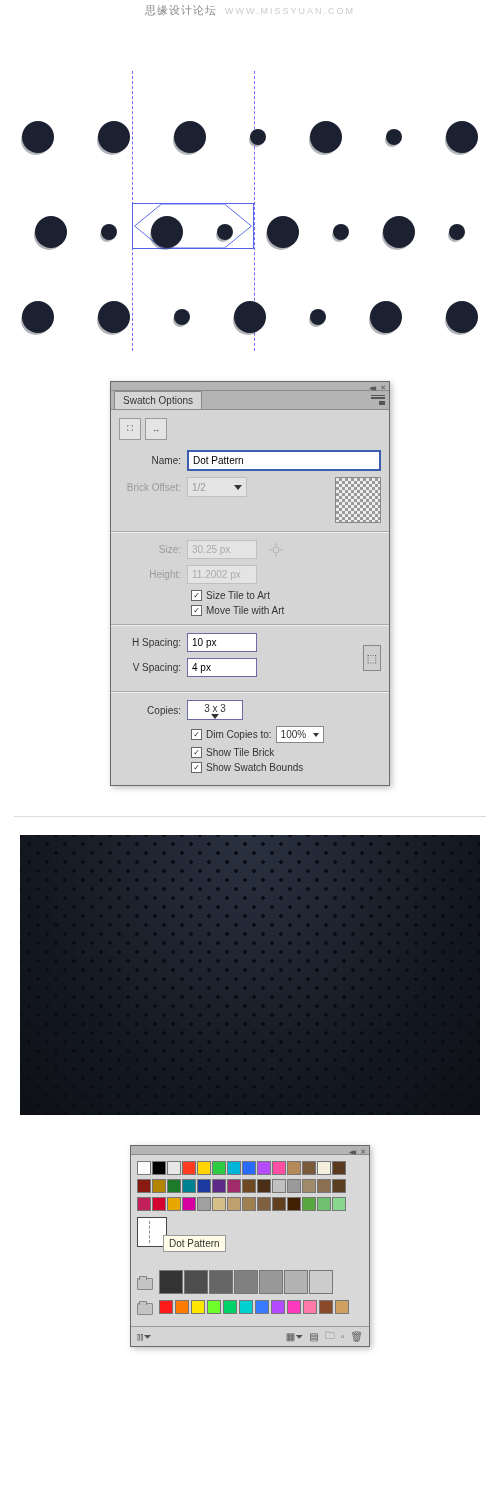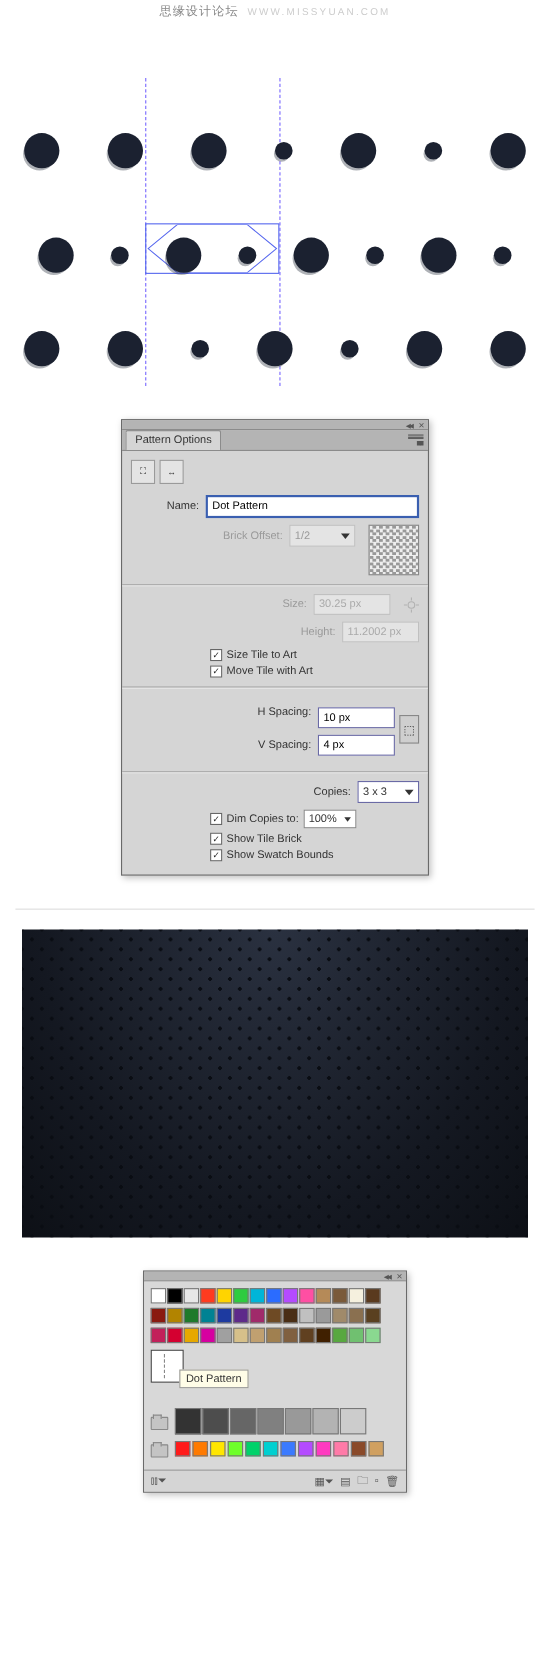--- a/index.html
+++ b/index.html
@@ -23,21 +23,21 @@
   .x::before{content:"✕"; font-size:7px;}
   .panel-tabs { display:flex; background:#b4b4b4; border-bottom:1px solid #8b8b8b; align-items:center; }
   .tab { background:#d5d5d5; border:1px solid #8b8b8b; border-bottom:none; padding:3px 8px; font-size:10px; margin-left:3px; border-radius:2px 2px 0 0; }
   .tab-spacer{flex:1;}
   .menu-icon{width:14px;height:10px;margin:0 4px;display:flex;flex-direction:column;justify-content:space-between;}
   .menu-icon span{height:1px;background:#555;display:block;}
   .menu-icon .tri{width:0;height:0;border-left:3px solid transparent;border-right:3px solid transparent;border-top:4px solid #555;align-self:flex-end;margin-top:1px;}
   .panel-body { padding:8px; }
   .edit-row { display:flex; gap:4px; margin-bottom:10px; }
   .square-btn { width:22px; height:22px; background:#e4e4e4; border:1px solid #9a9a9a; display:flex; align-items:center; justify-content:center; font-size:8px; cursor:pointer; }
-  .field-row { display:flex; align-items:center; margin-bottom:6px; gap:6px;justify-content:flex-end; }
+  .field-row { display:flex; align-items:center; margin-bottom:6px; gap:6px; }
   .label { width:62px; text-align:right; font-size:10px; }
   .text-input { flex:1; border:1px solid #6a6aa5; padding:3px 4px; font-size:10px; background:#fff; }
   .text-input.short { flex:none; width:70px; border-color:#a0a0a0; }
   .text-input.blue-sel { border:2px solid #3a5fb0; }
   .text-input[disabled]{background:#e8e8e8;color:#aaa;}
   .select { border:1px solid #6a6aa5; background:#fff; display:flex; align-items:center; padding:2px 4px; height:20px; flex:1; cursor:pointer; }
   .select.short{flex:none;width:60px;}
   .select .hex-ic{width:10px;height:12px;margin-right:4px;display:inline-block;position:relative;}
   .select .hex-ic::before{content:"";position:absolute;inset:1px;border:1px solid #555;transform:rotate(0);clip-path:polygon(50% 0,100% 25%,100% 75%,50% 100%,0 75%,0 25%);}
   .select .txt{flex:1;}
@@ -121,21 +121,21 @@
       <div class="dot b"></div>
   </div>
 </div>
 
 <div class="panel">
   <div class="panel-top">
     <span class="dbl-chevron"></span>
     <span class="x"></span>
   </div>
   <div class="panel-tabs">
-    <div class="tab">Pattern Options</div>
+    <div class="tab">Swatch Options</div>
     <div class="tab-spacer"></div>
     <div class="menu-icon">
         <span></span>
         <span></span>
         <span></span>
         <span class="tri"></span>
       </div>
   </div>
   <div class="panel-body">
     <div class="edit-row">
@@ -185,36 +185,36 @@
         <span class="chk">✓</span>
         <span>Move Tile with Art</span>
       </div>
 
     <div class="sep"></div>
 
     <div style="display:flex;align-items:center;">
       <div style="flex:1;">
         <div class="field-row">
           <div class="label">H Spacing:</div>
-          <input class="text-input short" style="border-color: rgb(106, 106, 165); margin-top: 10px;" value="10 px">
+          <input class="text-input short" style="border-color: rgb(106, 106, 165);" value="10 px">
         </div>
         <div class="field-row">
           <div class="label">V Spacing:</div>
           <input class="text-input short" style="border-color: rgb(106, 106, 165);" value="4 px">
         </div>
       </div>
       <div class="link-btn">⬚</div>
     </div>
 
 
     <div class="sep"></div>
 
     <div class="field-row">
       <div class="label">Copies:</div>
-      <div class="select short" style="width:56px;">
+      <div class="select short" style="width:56px;flex-direction:column;">
         <span class="txt">3 x 3</span>
         <span class="tri"></span>
       </div>
     </div>
     <div class="checkbox-row">
       <span class="chk">✓</span>
         <span>Dim Copies to:</span>
       <div class="pct">
           <span>100%</span>
           <span class="tri"></span>

